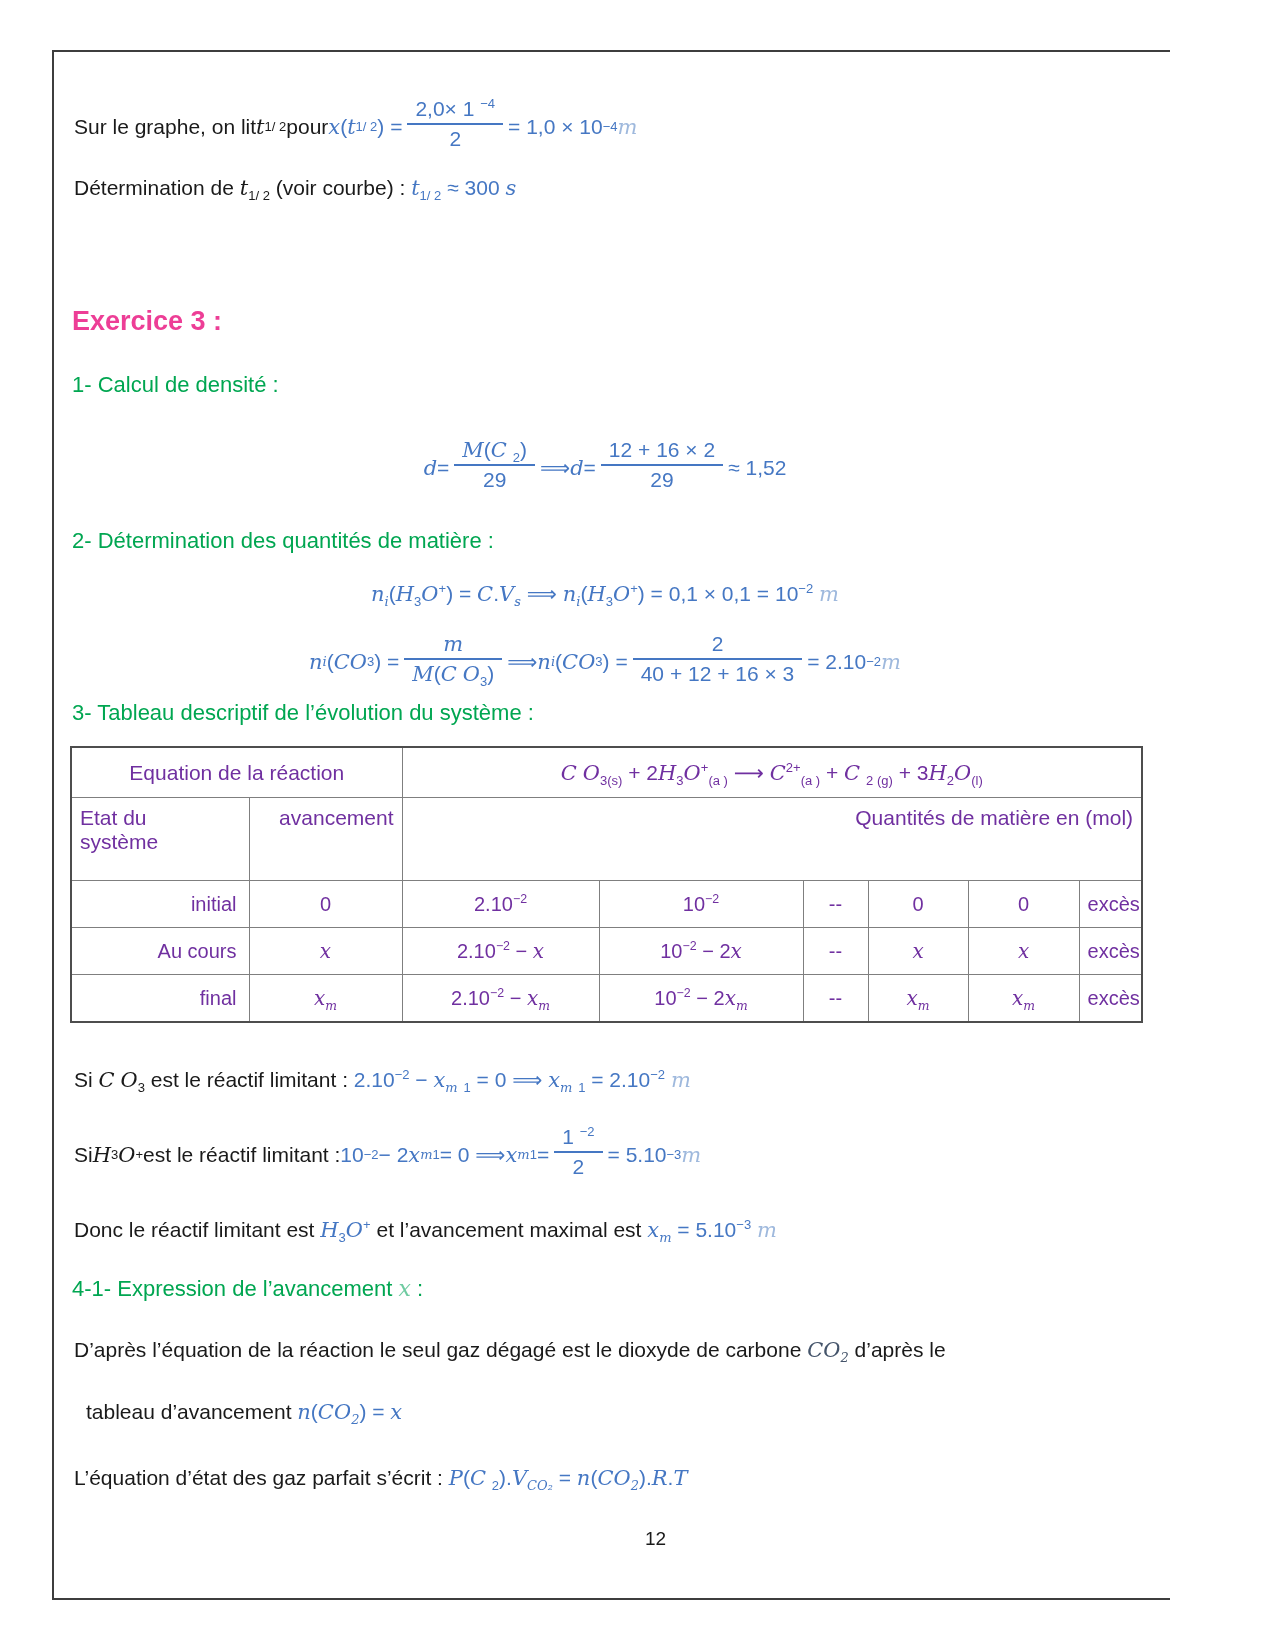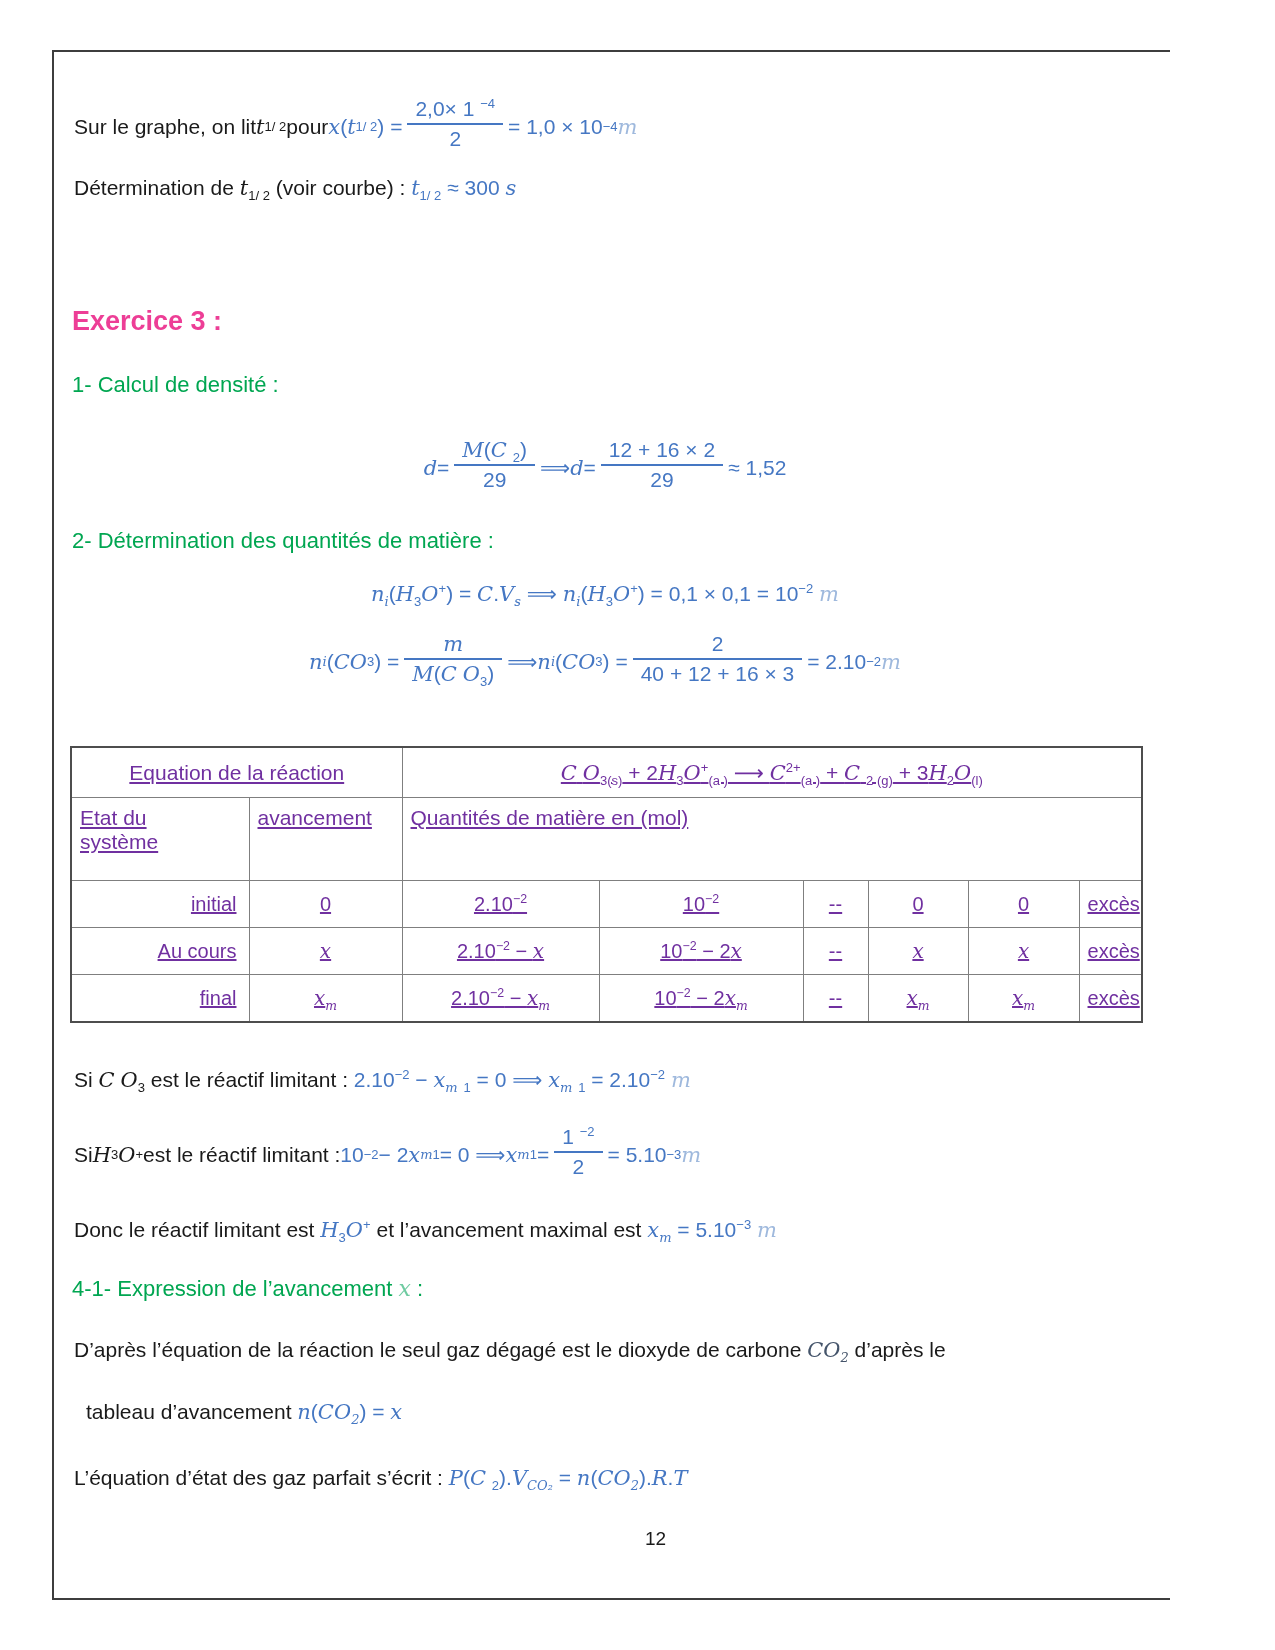--- a/index.html
+++ b/index.html
@@ -22,21 +22,21 @@
   sub{font-size:0.62em;line-height:0;}
   .frac{display:inline-block;vertical-align:middle;text-align:center;margin:4px 5px;transform:translateY(-3px);}
   .fnum{display:block;border-bottom:2px solid currentColor;padding:0 8px 2px;}
   .fden{display:block;padding:2px 8px 0;}
   .tbl{border-collapse:collapse;table-layout:fixed;width:1071px;color:#7030a0;font-size:20px;
        border:2px solid #4d4d4d;}
   .tbl td{border:1px solid #7f7f7f;padding:2px 8px;overflow:hidden;white-space:nowrap;}
   .r1 td{height:45px;text-align:center;vertical-align:middle;font-size:21px;}
   .r2 td{height:72px;vertical-align:top;padding-top:8px;font-size:21px;}
   .state-lbl{text-align:left;white-space:pre-line !important;}
-  .av-lbl,.q-lbl{text-align:left;margin-left:12px;}
+  .av-lbl,.q-lbl{text-align:right;margin-left:12px;}
   .rowd td{height:42px;text-align:center;vertical-align:middle;}
   .rowd td.col-state{text-align:right;padding-right:12px;}
   .pagenum{width:1275px;text-align:center;font-size:19px;color:#1a1a1a;}
 </style>
 </head>
 <body>
 
 <div class="page">
   <div class="frame"></div>
 
@@ -108,22 +108,23 @@
       <span class="frac">
         <span class="fnum"><span>2</span></span>
         <span class="fden"><span>40 +  12 +  16  ×  3</span></span>
       </span>
       <span> =  2.10</span>
       <sup>−2</sup>
       <span> </span>
       <span class="mit c-fade">m</span>
     </div>
 
-
-  <table class="tbl abs" style="left:70px;top:746px;text-decoration:underline;">
+  <div class="abs heading-green" style="left:72px;top:700px;">3- Tableau descriptif de l’évolution du système :</div>
+
+  <table class="tbl abs" style="left:70px;top:746px;">
     <colgroup>
       <col style="width:178px">
         <col style="width:153px">
         <col style="width:197px">
         <col style="width:204px">
       <col style="width:65px">
         <col style="width:100px">
         <col style="width:111px">
         <col style="width:63px">
     </colgroup>

